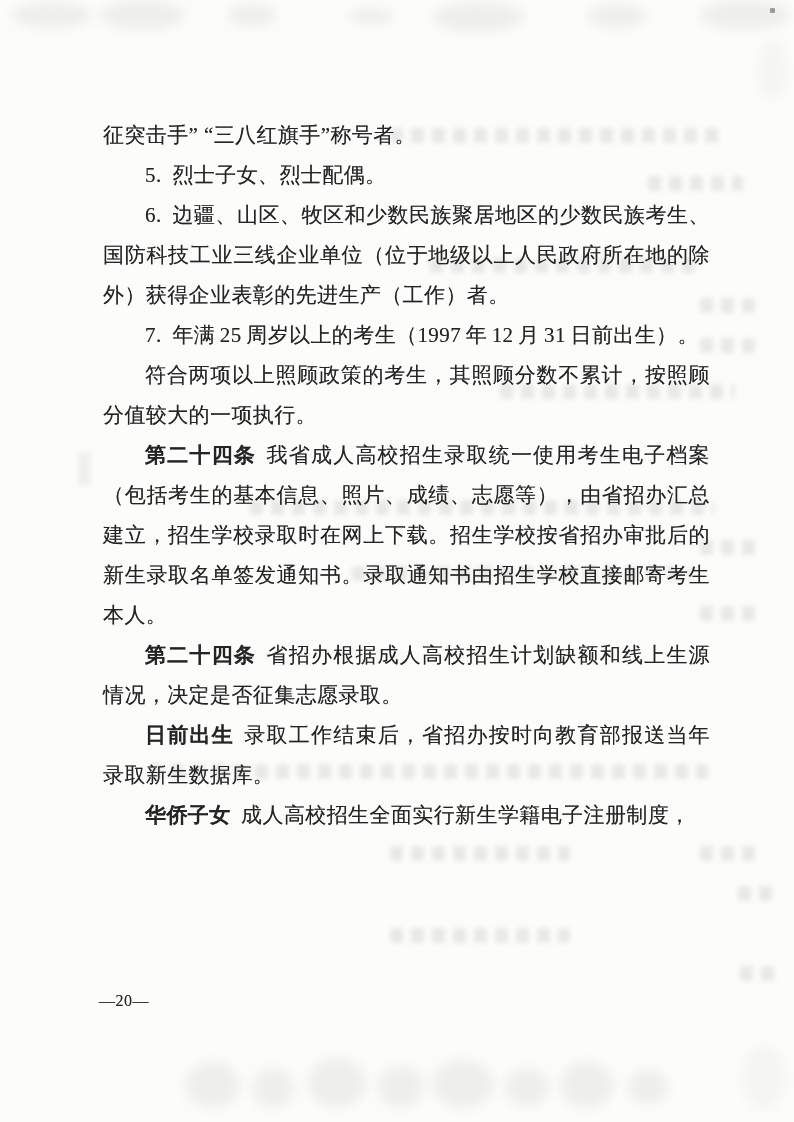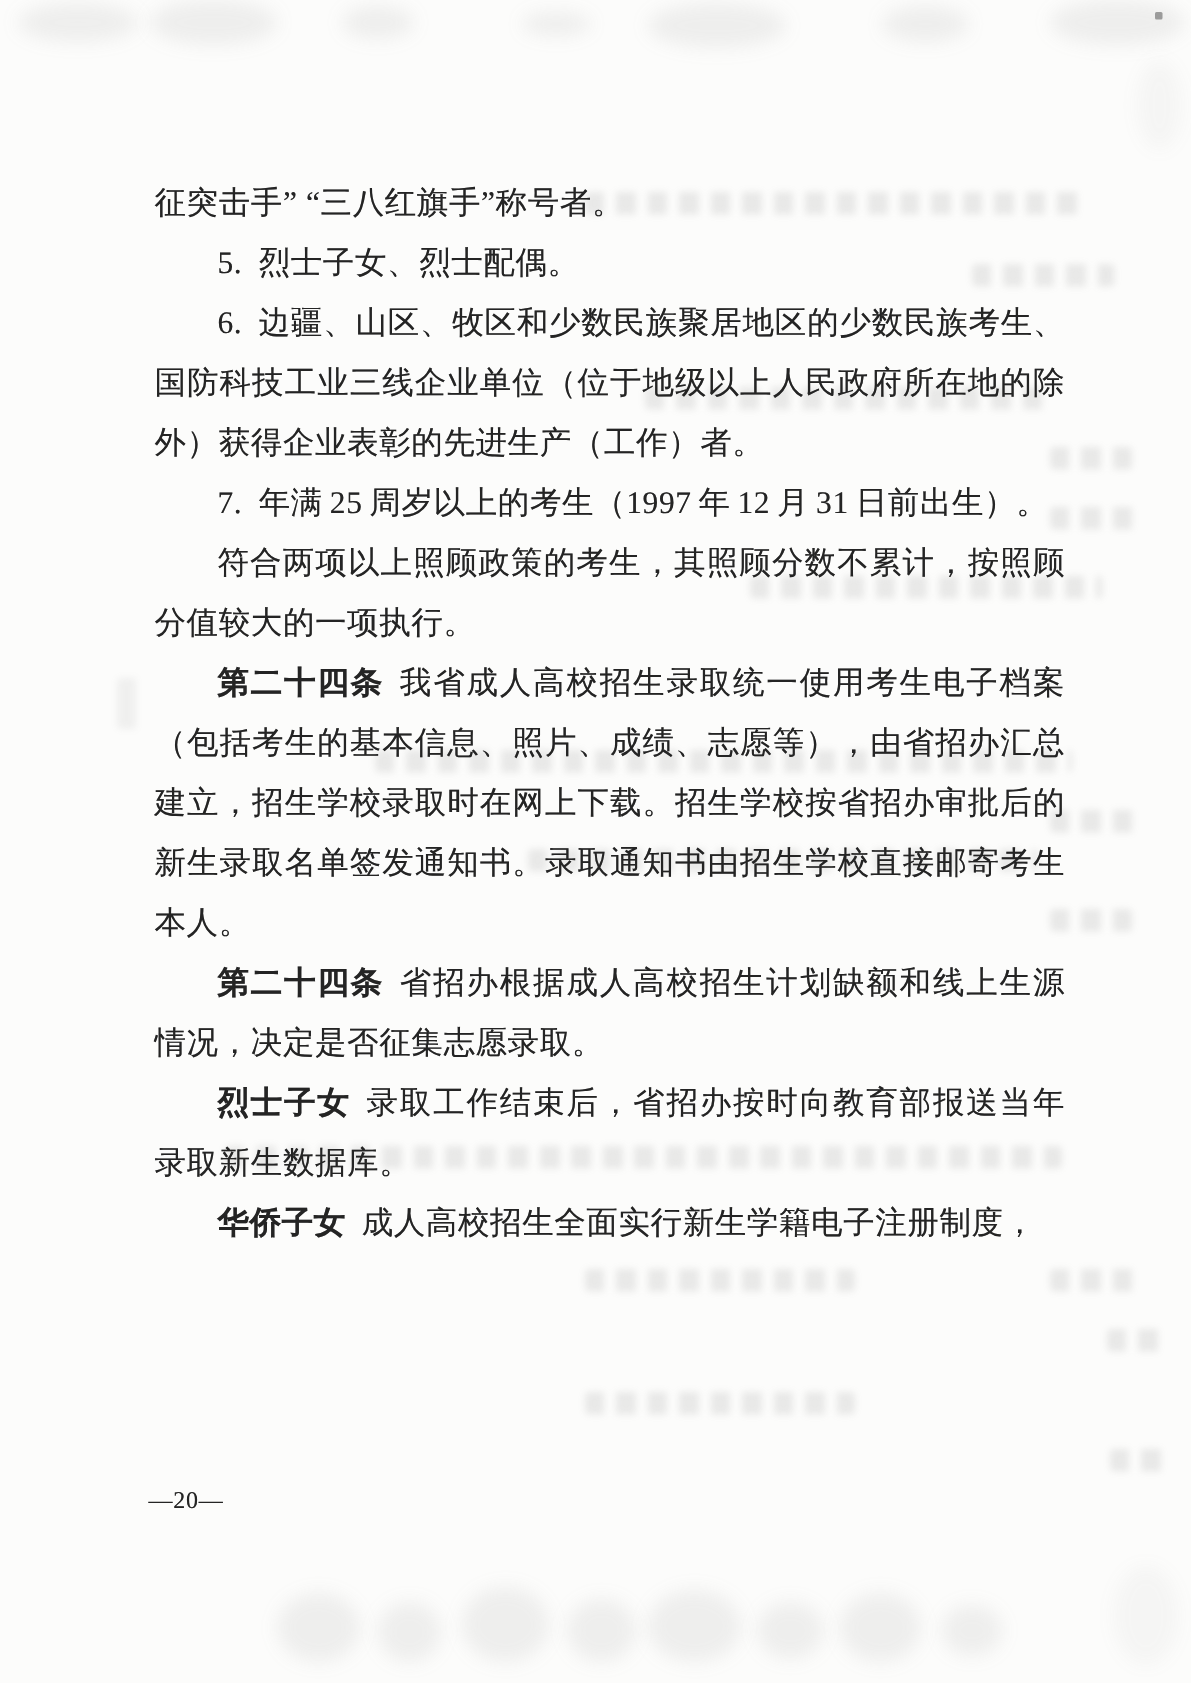--- a/index.html
+++ b/index.html
@@ -96,21 +96,21 @@
   <div class="gh" style="left:740px;top:966px;width:40px;"></div>
 
   <div class="textblock">
     <p class="para first"><span>征突击手” “三八红旗手”称号者。</span></p>
     <p class="para"><span>5. 烈士子女、烈士配偶。</span></p>
     <p class="para"><span>6. 边疆、山区、牧区和少数民族聚居地区的少数民族考生、国防科技工业三线企业单位（位于地级以上人民政府所在地的除外）获得企业表彰的先进生产（工作）者。</span></p>
     <p class="para"><span>7. 年满 25 周岁以上的考生（1997 年 12 月 31 日前出生）。</span></p>
     <p class="para"><span>符合两项以上照顾政策的考生，其照顾分数不累计，按照顾分值较大的一项执行。</span></p>
     <p class="para"><b class="lead">第二十四条</b><span>我省成人高校招生录取统一使用考生电子档案（包括考生的基本信息、照片、成绩、志愿等），由省招办汇总建立，招生学校录取时在网上下载。招生学校按省招办审批后的新生录取名单签发通知书。录取通知书由招生学校直接邮寄考生本人。</span></p>
     <p class="para"><b class="lead">第二十四条</b><span>省招办根据成人高校招生计划缺额和线上生源情况，决定是否征集志愿录取。</span></p>
-    <p class="para"><b class="lead">烈士子女</b><span>录取工作结束后，省招办按时向教育部报送当年录取新生数据库。</span></p>
+    <p class="para"><b class="lead">日前出生</b><span>录取工作结束后，省招办按时向教育部报送当年录取新生数据库。</span></p>
     <p class="para"><b class="lead">华侨子女</b><span>成人高校招生全面实行新生学籍电子注册制度，</span></p>
   </div>
 
   <div class="page-number">—20—</div>
 
   <div class="bl" style="left:185px;top:1062px;width:55px;height:46px;"></div>
   <div class="bl" style="left:252px;top:1068px;width:42px;height:40px;"></div>
   <div class="bl" style="left:308px;top:1058px;width:58px;height:50px;"></div>
   <div class="bl" style="left:378px;top:1066px;width:46px;height:42px;"></div>
   <div class="bl" style="left:432px;top:1060px;width:62px;height:48px;"></div>

